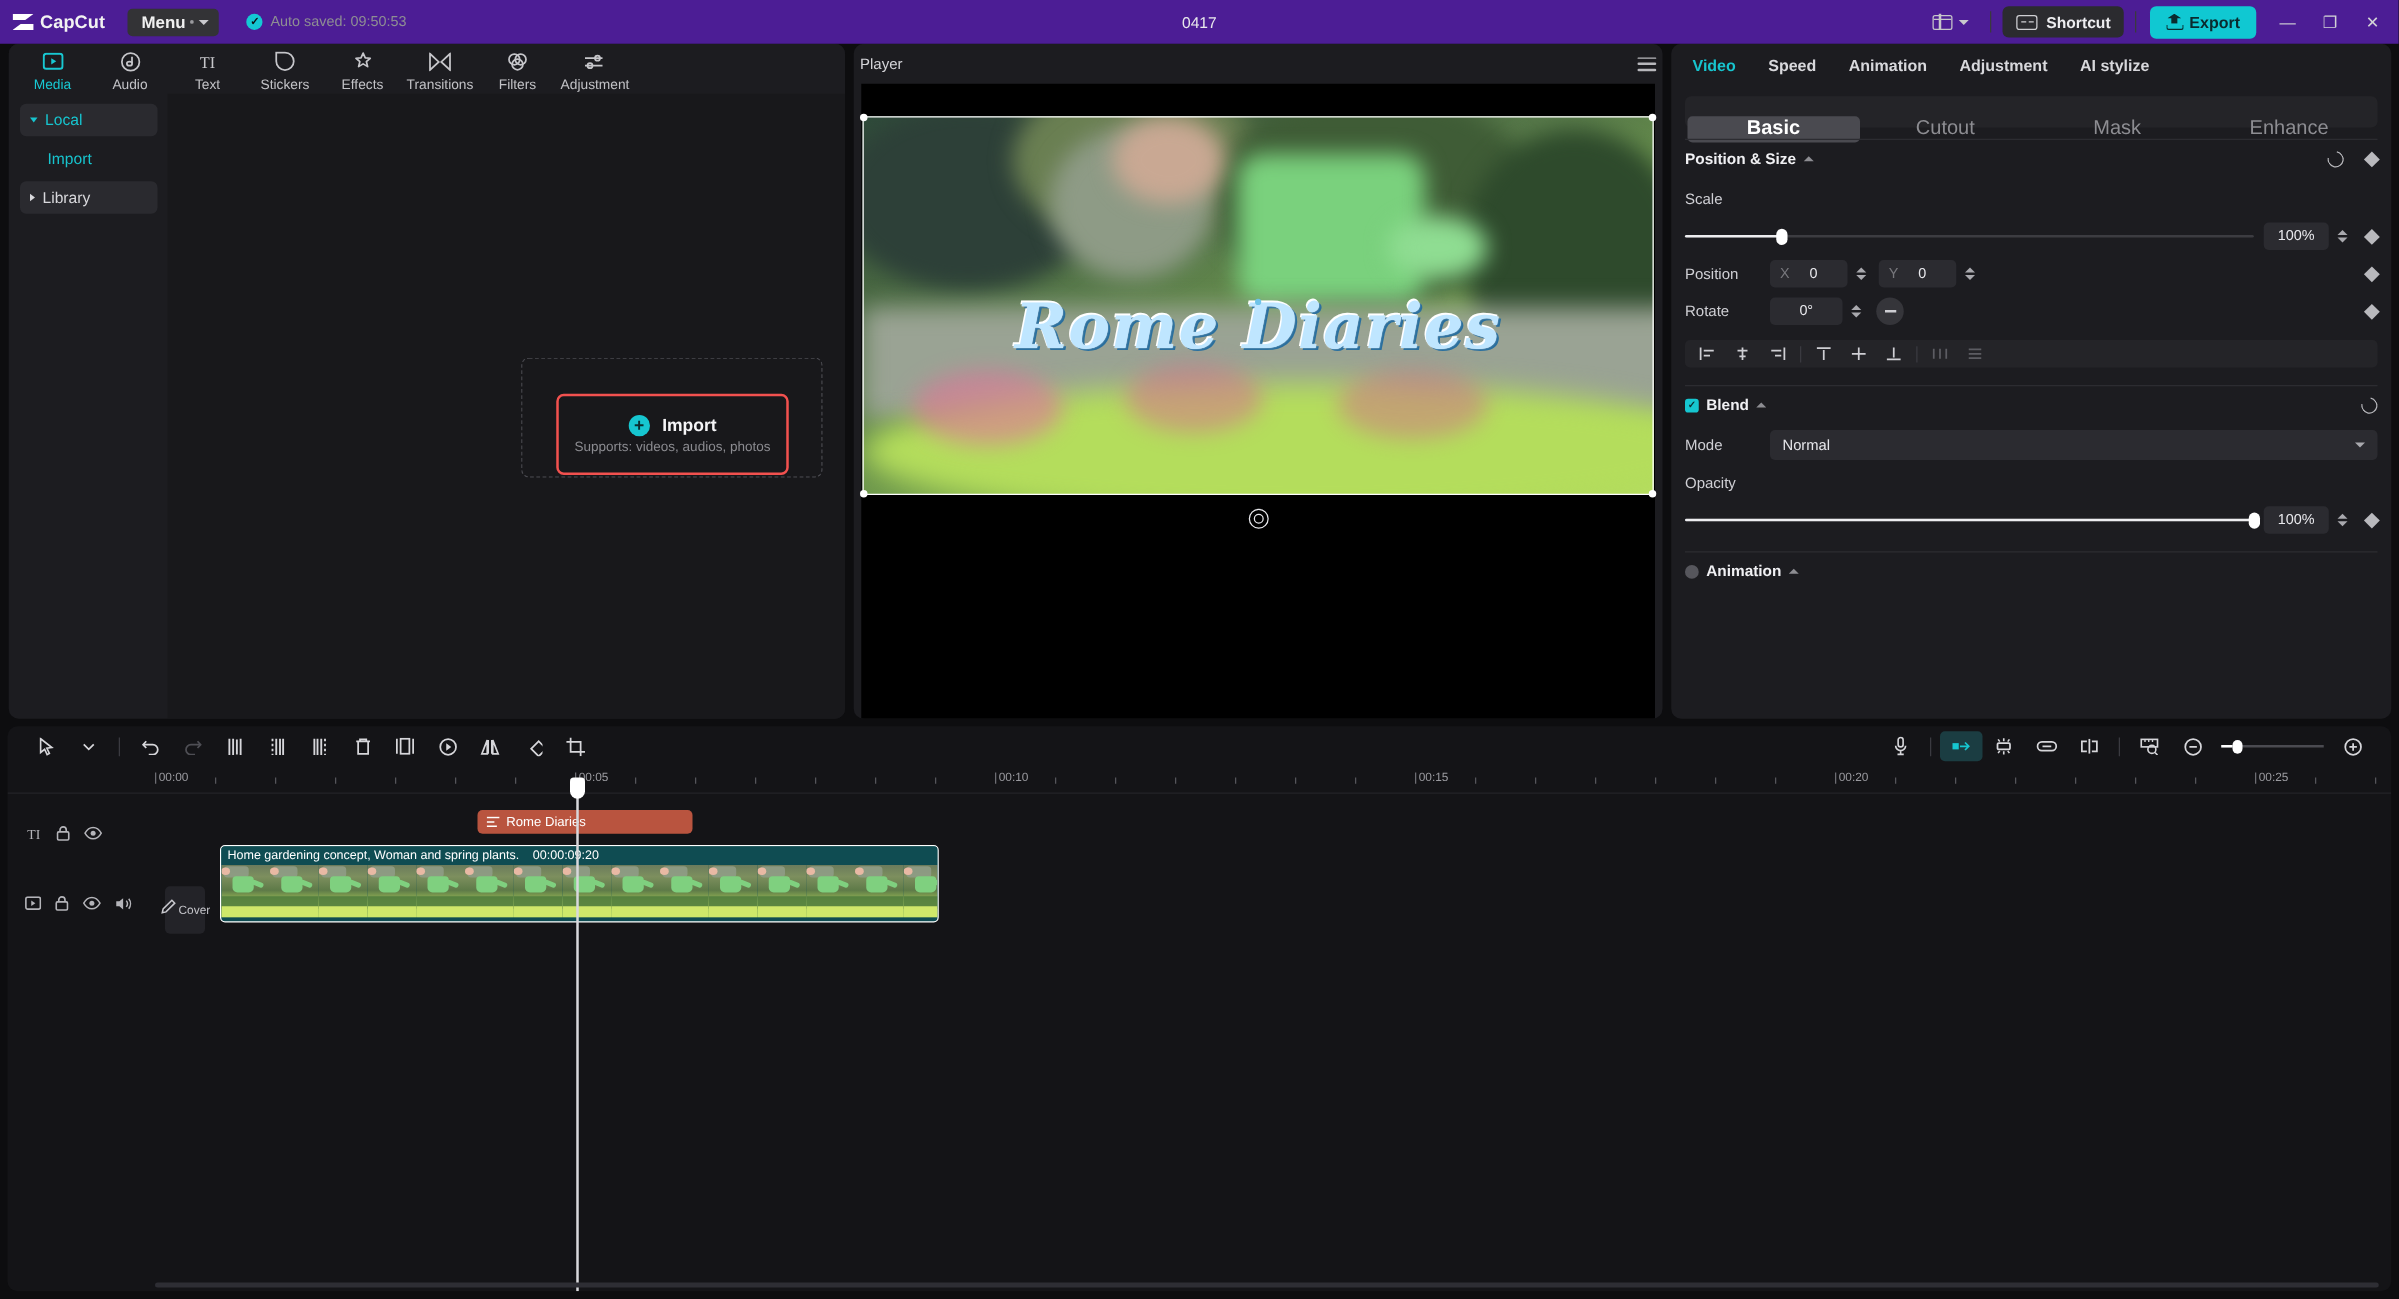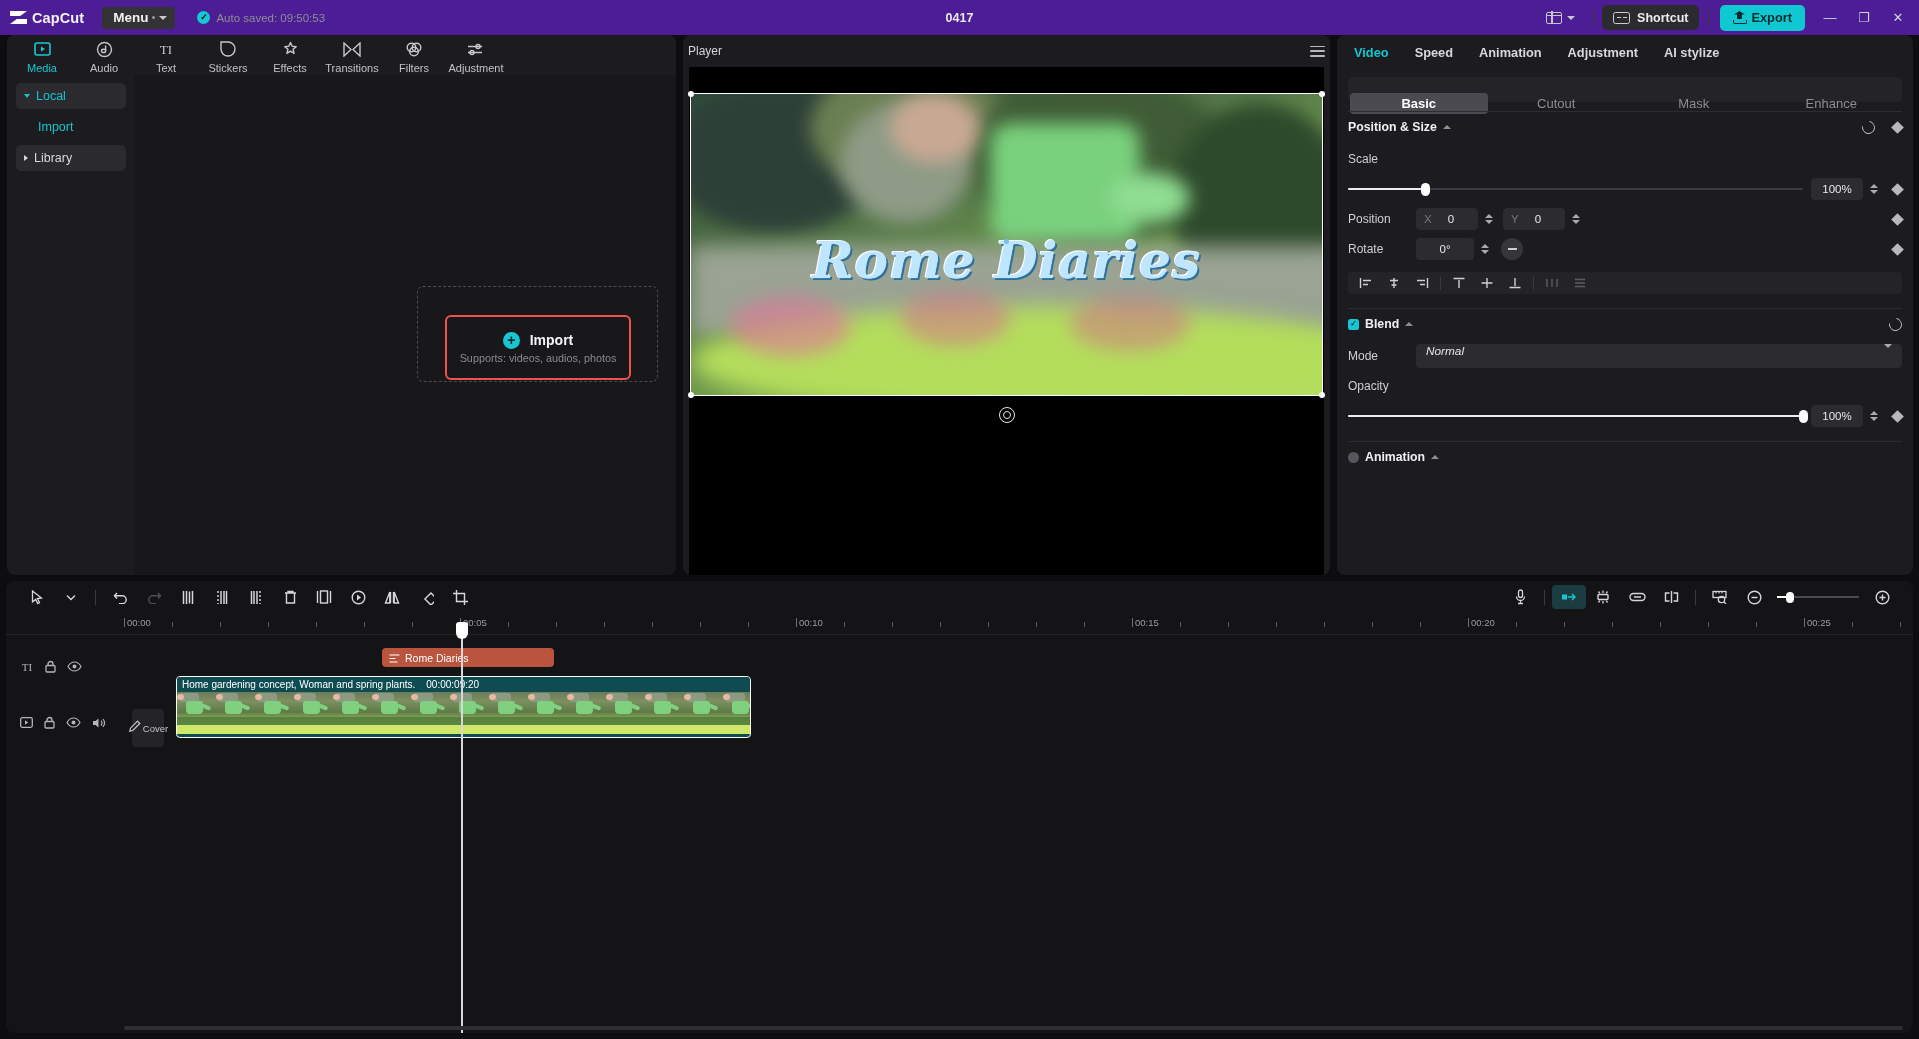--- a/index.html
+++ b/index.html
@@ -29,21 +29,21 @@
     display:flex; align-items:center; gap:4px; font-size:13.5px; font-weight:700; color:#f0f0f0; cursor:pointer;
   }
   .menu-dot { width:3px;height:3px;border-radius:50%;background:#9a9a9e; }
   .caret-dn { width:0;height:0;border-left:4px solid transparent;border-right:4px solid transparent;border-top:4.5px solid #c9c9cd; }
   .autosave { margin-left:22px; display:flex; align-items:center; gap:6px; font-size:11.5px; color:#8e8e93; }
   .check-circle {
     width:13px;height:13px;border-radius:50%;background:#14c8d4;display:flex;align-items:center;justify-content:center;
     font-size:9px;color:#0d0d0f;font-weight:700;line-height:1;
   }
   .proj-title {
-    position:absolute; left:0; right:0; text-align:center; font-size:12.5px; color:#e9e9ec; pointer-events:none;font-weight:bold;
+    position:absolute; left:0; right:0; text-align:center; font-size:12.5px; color:#e9e9ec; pointer-events:none;
   }
   .tb-right { margin-left:auto; display:flex; align-items:center; gap:0; padding-right:4px; }
   .layout-btn { display:flex;align-items:center;gap:5px;padding:4px 8px;cursor:pointer; }
   .layout-ico { width:16px;height:12px;border:1.6px solid #c6c6ca;border-radius:2px;position:relative; }
   .layout-ico:before{content:"";position:absolute;left:4px;top:-1.6px;bottom:-1.6px;width:1.6px;background:#c6c6ca;}
   .layout-ico:after{content:"";position:absolute;left:0;right:0;top:2.2px;height:1.6px;background:#c6c6ca;}
   .tb-sep { width:1px;height:17px;background:#3a3a3e; margin:0 9px; }
   .shortcut-btn {
     display:flex;align-items:center;gap:7px;background:#2b2b2f;border-radius:5px;height:25px;padding:0 11px;
     font-size:12.5px;font-weight:700;color:#ededf0;cursor:pointer;
@@ -145,21 +145,21 @@
   .fullscr{width:15px;height:15px;position:relative;cursor:pointer;}
   .fullscr:before{content:"";position:absolute;right:0;top:0;width:9px;height:9px;border-top:1.6px solid #cfcfd3;border-right:1.6px solid #cfcfd3;}
   .fullscr:after{content:"";position:absolute;left:0;bottom:0;width:9px;height:9px;border-bottom:1.6px solid #cfcfd3;border-left:1.6px solid #cfcfd3;}
 
   
   .rightpanel{width:576px;background:#1c1c20;border-radius:8px;display:flex;flex-direction:column;overflow:hidden;}
   .rp-tabs{height:34px;display:flex;align-items:center;gap:26px;padding:0 17px;}
   .rp-tab{font-size:12.8px;font-weight:700;color:#d8d8dc;cursor:pointer;}
   .rp-tab.active{color:#17c4ce;}
   .rp-seg{margin:8px 11px 0 11px;height:25px;background:#242428;border-radius:5px;display:flex;align-items:center;padding:2px;}
-  .rp-segbtn{flex:1;height:21px;display:flex;align-items:center;justify-content:center;font-size:13px;color:#8d8d92;border-radius:4px;cursor:pointer;margin-top:27px;}
+  .rp-segbtn{flex:1;height:21px;display:flex;align-items:center;justify-content:center;font-size:16px;color:#8d8d92;border-radius:4px;cursor:pointer;margin-top:27px;}
   .rp-segbtn.active{background:#4a4a50;color:#fff;font-weight:700;}
   .rp-body{flex:1;overflow:hidden;padding:0 11px;}
   .rp-divider{height:1px;background:#2c2c31;margin:9px 0 0 0;}
   .sec-hdr{display:flex;align-items:center;height:30px;gap:6px;}
   .sec-title{font-size:12.3px;font-weight:700;color:#f0f0f3;}
   .tri-up{width:0;height:0;border-left:4px solid transparent;border-right:4px solid transparent;border-bottom:4.5px solid #8d8d92;}
   .sec-actions{margin-left:auto;display:flex;align-items:center;gap:18px;}
   .reset-ico{width:13px;height:13px;border:1.5px solid #b9b9bd;border-radius:50%;border-top-color:transparent;cursor:pointer;transform:rotate(-35deg);}
   .kf-ico{width:9px;height:9px;background:#b9b9bd;transform:rotate(45deg);cursor:pointer;}
   .row{display:flex;align-items:center;min-height:26px;margin-top:4px;}
@@ -181,22 +181,22 @@
   .xy-val{flex:1;text-align:center;font-size:11.5px;color:#e9e9ed;}
   .mirror-btn{width:22px;height:22px;border-radius:50%;background:#35353a;margin-left:10px;display:flex;align-items:center;justify-content:center;cursor:pointer;}
   .mirror-btn:after{content:"";width:9px;height:1.6px;background:#cdcdd2;}
   .align-bar{margin-top:10px;height:22px;background:#242428;border-radius:4px;display:flex;align-items:center;gap:0;padding:0 4px;}
   .align-btn{width:28px;height:20px;display:flex;align-items:center;justify-content:center;cursor:pointer;color:#cfcfd4;}
   .align-btn.dim{color:#5c5c62;}
   .align-sep{width:1px;height:13px;background:#3a3a40;margin:0 4px;}
   .cb-teal{width:11px;height:11px;border-radius:2.5px;background:#16c6d0;display:flex;align-items:center;justify-content:center;
      font-size:8px;color:#0b2c2f;font-weight:700;line-height:1;cursor:pointer;}
   .cb-grey{width:11px;height:11px;border-radius:50%;background:#56565c;cursor:pointer;}
-  .select{flex:1;height:24px;background:#2b2b30;border-radius:4px;display:flex;padding:0 10px;
-     font-size:11.8px;color:#e6e6ea;margin-left:8px;cursor:pointer;font-style:italic;}
+  .select{flex:1;height:24px;background:#2b2b30;border-radius:4px;display:flex;align-items:center;padding:0 10px;
+     font-size:11.8px;color:#e6e6ea;margin-left:8px;cursor:pointer;}
   .select .cd{margin-left:auto;width:0;height:0;border-left:4px solid transparent;border-right:4px solid transparent;border-top:4.5px solid #a9a9ae;}
 
   
   .timeline{flex:1;margin:6px;background:#141417;border-radius:8px;display:flex;flex-direction:column;overflow:hidden;}
   .tl-toolbar{height:32px;display:flex;align-items:center;padding:0 14px;gap:0;}
   .tt-btn{width:34px;height:24px;display:flex;align-items:center;justify-content:center;cursor:pointer;color:#d6d6da;}
   .tt-btn.dis{color:#4e4e54;}
   .tt-btn.on{background:#1b3d42;border-radius:4px;color:#16c6d0;}
   .tt-sep{width:1px;height:15px;background:#3a3a40;margin:0 7px;}
   .tt-right{margin-left:auto;display:flex;align-items:center;}

